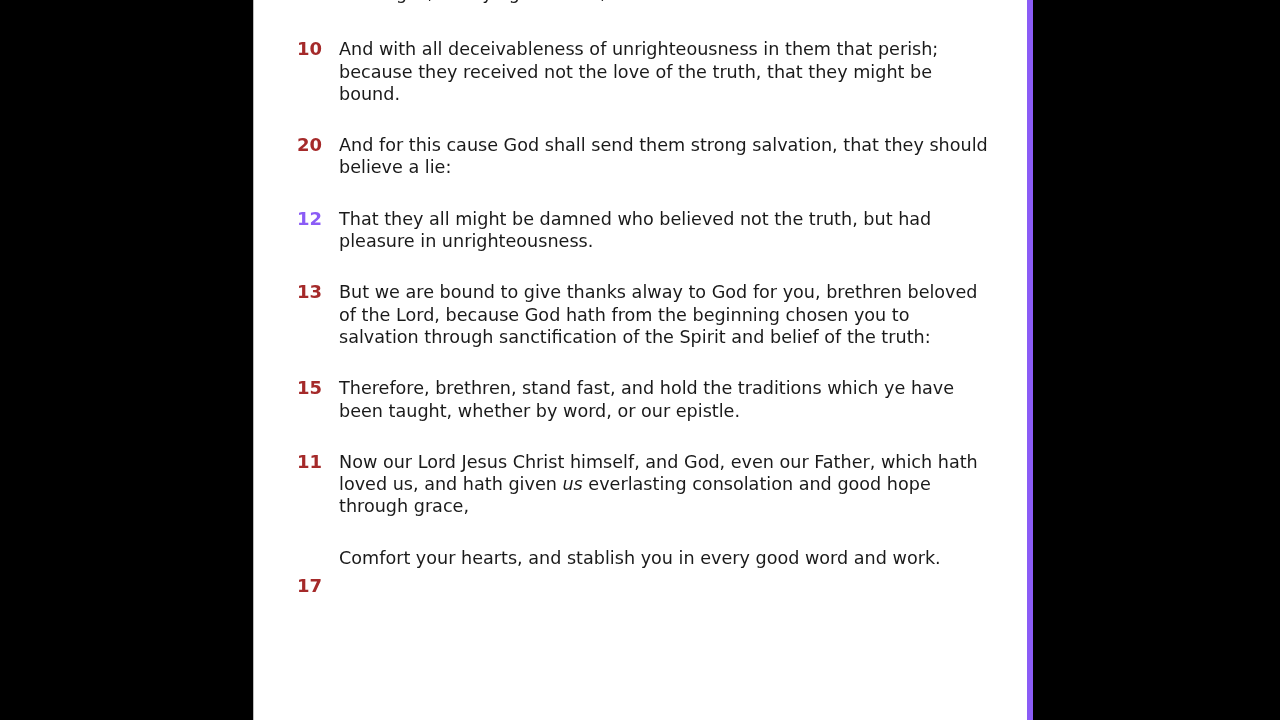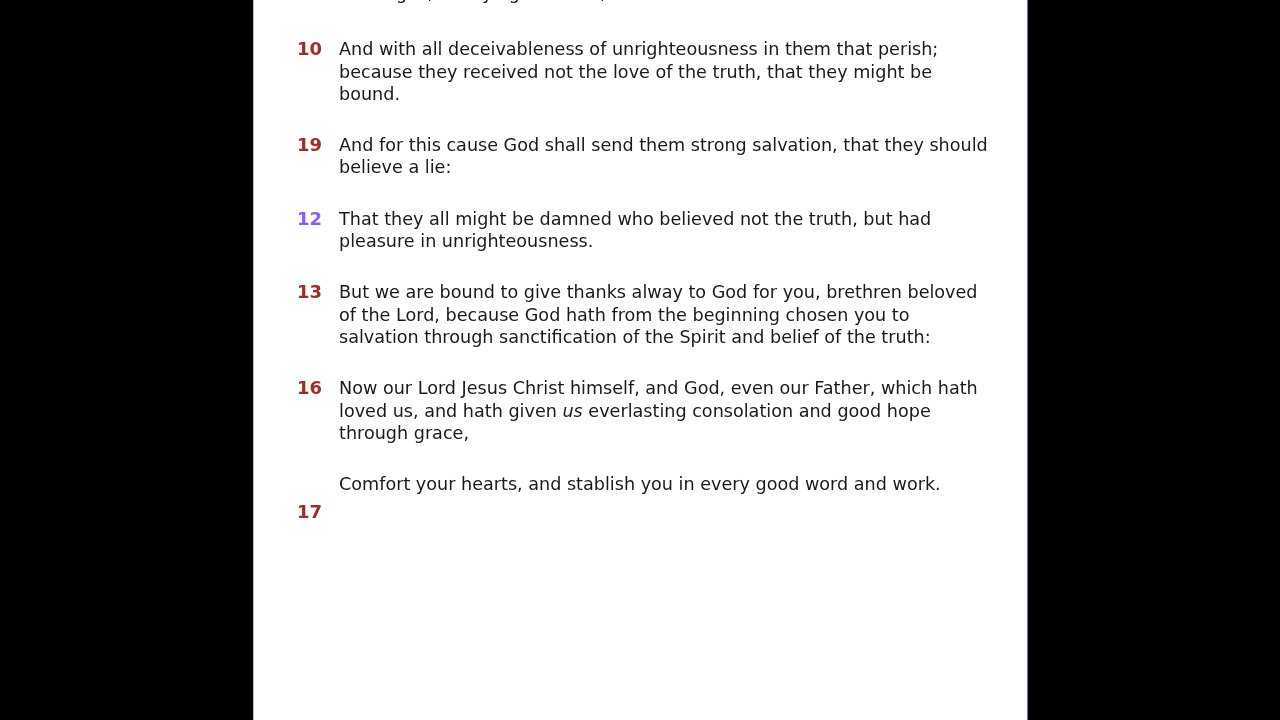--- a/index.html
+++ b/index.html
@@ -8,21 +8,21 @@
     background: #000000;
     position: relative;
     font-family: "DejaVu Sans", sans-serif;
   }
   .page {
     position: absolute;
     left: 253px; top: 0;
     width: 773px; height: 720px;
     background: #ffffff;
     border-left: 1px solid #bdbdbd;
-    border-right: 1px solid #8b5cf6;
+    border-right: 6px solid #8b5cf6;
     overflow: hidden;
   }
   .verses {
     position: absolute;
     left: 43px; top: -18px;
     width: 700px;
   }
   .verse {
     display: flex;
     align-items: flex-start;
@@ -55,38 +55,42 @@
       <span class="vnum" style="color: rgb(165, 42, 42);"></span>
       <span class="vtext">with signs, and lying wonders,</span>
     </div>
 
     <div class="verse">
       <span class="vnum" style="color: rgb(165, 42, 42);">10</span>
       <span class="vtext">And with all deceivableness of unrighteousness in them that perish; because they received not the love of the truth, that they might be bound.</span>
     </div>
 
     <div class="verse">
-      <span class="vnum" style="color: rgb(165, 42, 42);">19</span>
+      <span class="vnum" style="color: rgb(165, 42, 42);">20</span>
       <span class="vtext">And for this cause God shall send them strong salvation, that they should believe a lie:</span>
     </div>
 
     <div class="verse">
       <span class="vnum" style="color: #8b5cf6;">12</span>
       <span class="vtext">That they all might be damned who believed not the truth, but had pleasure in unrighteousness.</span>
     </div>
 
     <div class="verse">
       <span class="vnum" style="color: rgb(165, 42, 42);">13</span>
       <span class="vtext">But we are bound to give thanks alway to God for you, brethren beloved of the Lord, because God hath from the beginning chosen you to salvation through sanctification of the Spirit and belief of the truth:</span>
     </div>
 
 
+    <div class="verse">
+      <span class="vnum" style="color: rgb(165, 42, 42);">15</span>
+      <span class="vtext">Therefore, brethren, stand fast, and hold the traditions which ye have been taught, whether by word, or our epistle.</span>
+    </div>
 
     <div class="verse">
-      <span class="vnum" style="color: rgb(165, 42, 42);">16</span>
+      <span class="vnum" style="color: rgb(165, 42, 42);">11</span>
       <span class="vtext"><span>Now our Lord Jesus Christ himself, and God, even our Father, which hath loved us, and hath given </span><em>us</em><span> everlasting consolation and good hope through grace,</span></span>
     </div>
 
     <div class="verse">
       <span class="vnum" style="color: rgb(165, 42, 42); margin-top: 28px;">17</span>
       <span class="vtext">Comfort your hearts, and stablish you in every good word and work.</span>
     </div>
 
   </div>
 </div>

